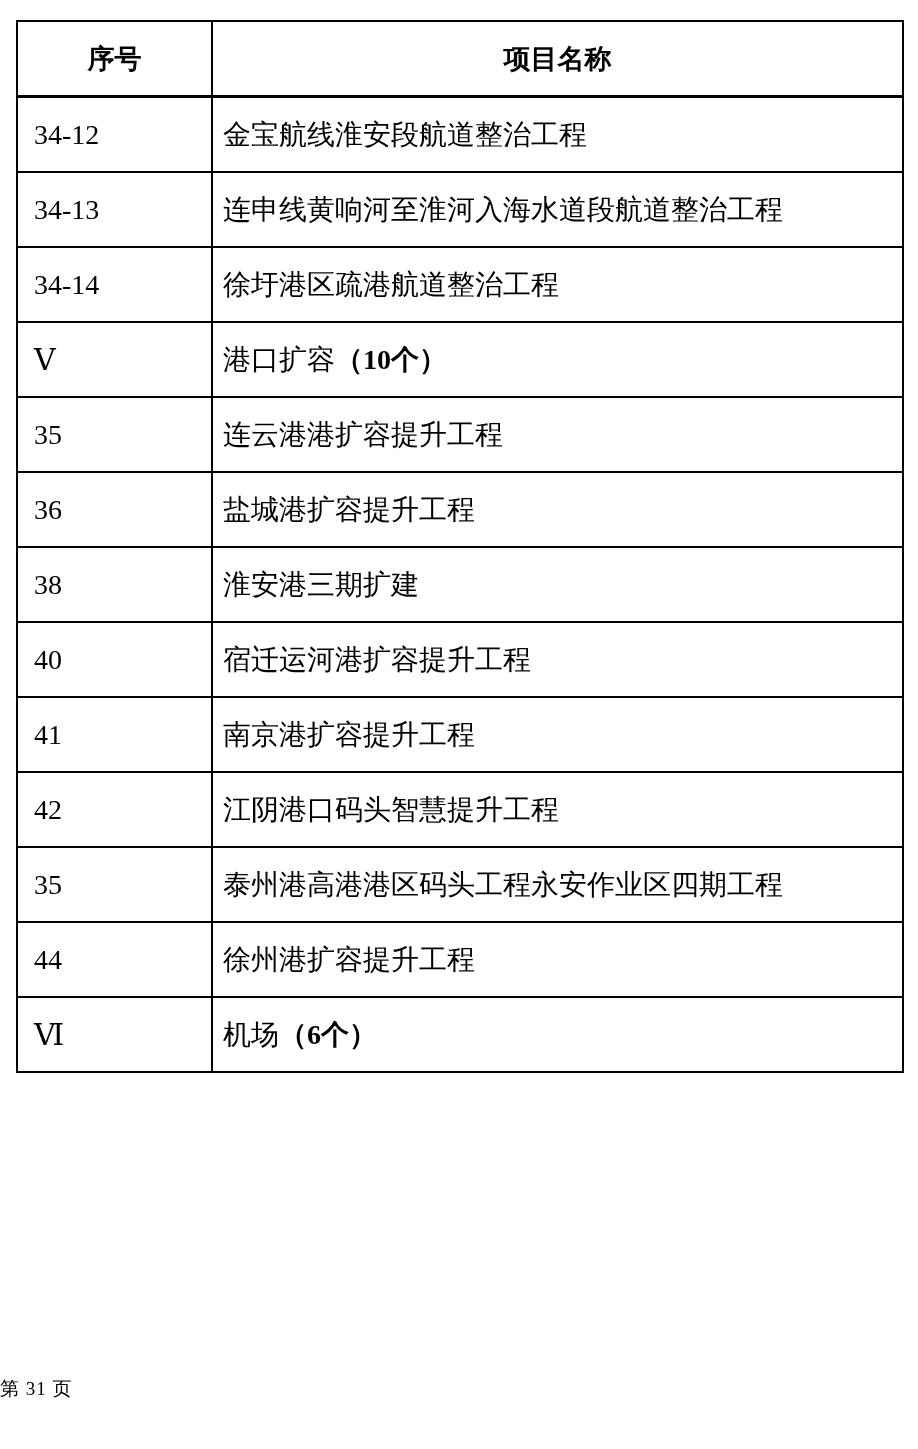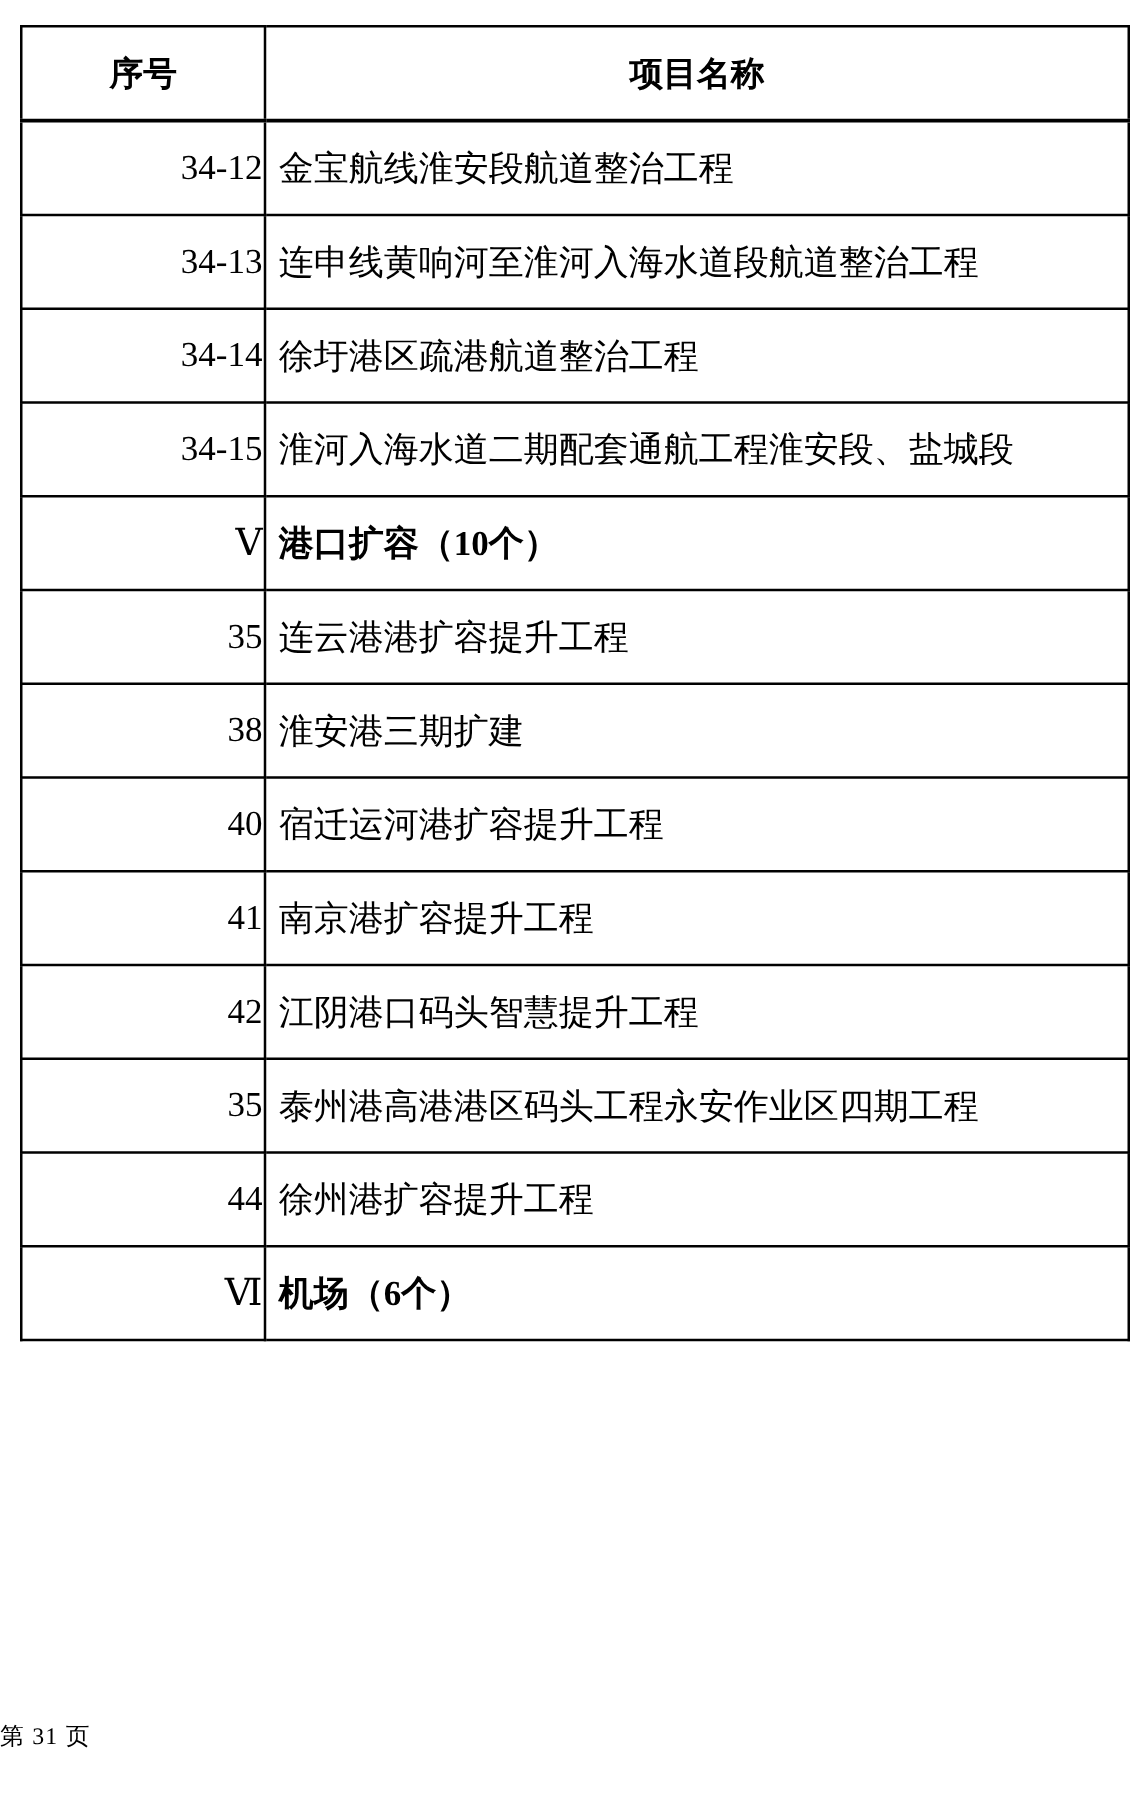--- a/index.html
+++ b/index.html
@@ -38,36 +38,36 @@
     text-align: center;
     border-bottom-width: 3px;
     margin-top: 44px;
   }
   .doc-table col.col-serial { width: 195px; }
   .doc-table td {
     height: 71px;
     font-size: 28px;
   }
   .doc-table td.serial-cell {
-    text-align: right;
+    text-align: left;
     font-family: "Liberation Serif", "DejaVu Serif", serif;
     padding-left: 16px;
   }
   .doc-table tr.section-row td.serial-cell {
     font-size: 30px;
   }
   .doc-table td.name-cell {
     text-align: left;
     padding-left: 10px;
     padding-right: 6px;
   }
   .doc-table .name-main { }
   .doc-table tr.section-row .name-main {
     font-family: "Liberation Sans", "DejaVu Sans", sans-serif;
-    font-weight: bold;
+    font-weight: normal;
   }
   .doc-table tr.section-row .name-suffix {
     font-weight: bold;
     text-align: right;
   }
   .page-footer {
     position: absolute;
     left: 0;
     top: 1376px;
     width: 918px;
@@ -96,31 +96,31 @@
         <td class="name-cell"><span class="name-main">金宝航线淮安段航道整治工程</span></td>
       </tr>
       <tr>
         <td class="serial-cell">34-13</td>
         <td class="name-cell"><span class="name-main">连申线黄响河至淮河入海水道段航道整治工程</span></td>
       </tr>
       <tr>
         <td class="serial-cell">34-14</td>
         <td class="name-cell"><span class="name-main">徐圩港区疏港航道整治工程</span></td>
       </tr>
-      <tr>
-        <td class="serial-cell">34-15</td>
-        <td class="name-cell"><span class="name-main">淮河入海水道二期配套通航工程淮安段、盐城段</span></td>
-      </tr>
       <tr class="section-row">
         <td class="serial-cell">Ⅴ</td>
         <td class="name-cell"><span class="name-main">港口扩容</span><span class="name-suffix">（10个）</span></td>
       </tr>
       <tr>
         <td class="serial-cell">35</td>
         <td class="name-cell"><span class="name-main">连云港港扩容提升工程</span></td>
+      </tr>
+      <tr>
+        <td class="serial-cell">36</td>
+        <td class="name-cell"><span class="name-main">盐城港扩容提升工程</span></td>
       </tr>
       <tr>
         <td class="serial-cell">38</td>
         <td class="name-cell"><span class="name-main">淮安港三期扩建</span></td>
       </tr>
       <tr>
         <td class="serial-cell">40</td>
         <td class="name-cell"><span class="name-main">宿迁运河港扩容提升工程</span></td>
       </tr>
       <tr>

